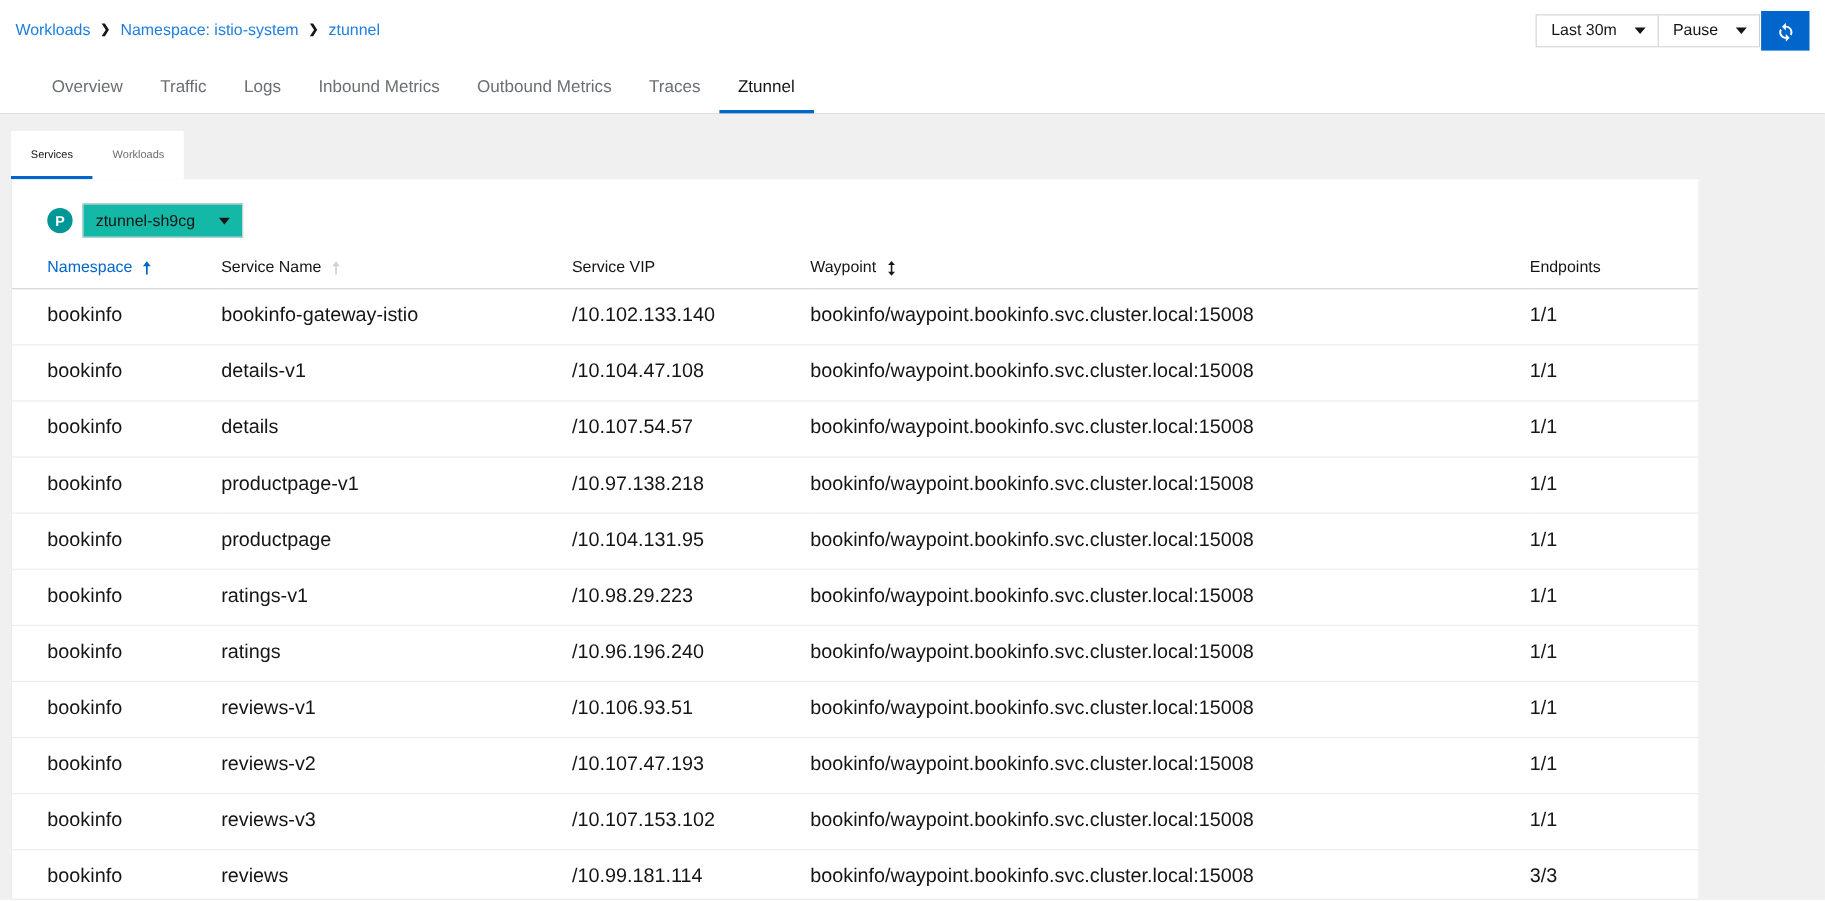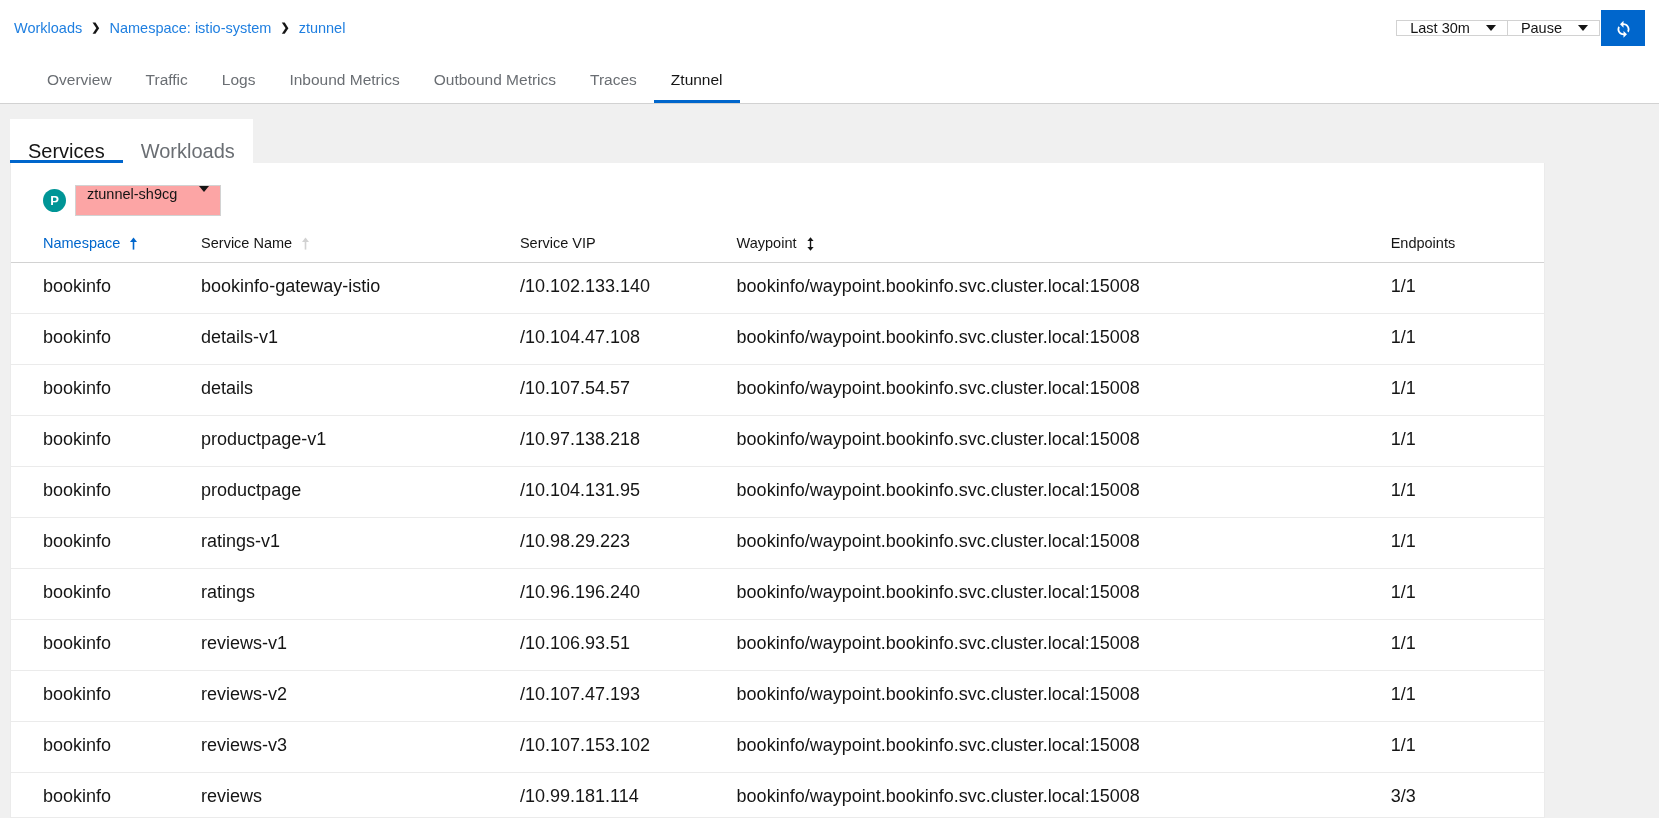--- a/index.html
+++ b/index.html
@@ -46,21 +46,21 @@
 
   .topbar-right {
     margin-left: auto;
     display: flex;
     align-items: center;
   }
   .ctl-group {
     display: flex;
     align-items: center;
     border: 1px solid #d2d2d2;
-    height: 16px;
+    height: 30px;
     background: #fff;
   }
   .ctl {
     display: flex;
     align-items: center;
     gap: 16px;
     padding: 0 11px 0 13px;
     height: 100%;
     font-size: 14.5px;
     color: #151515;
@@ -121,23 +121,23 @@
 
   
   .subtabs {
     display: inline-flex;
     background: #ffffff;
     height: 44px;
     align-items: stretch;
   }
   .st {
     position: relative;
-    display: flex; align-items: flex-end;
+    display: flex; align-items: center;
     padding: 0 18px;
-    font-size: 20px;
+    font-size: 10px;
     color: #6a6e73;
     cursor: pointer;
     white-space: nowrap;
   }
   .st.active { color: #151515; }
   .st.active:after {
     content: "";
     position: absolute;
     left: 0; right: 0; bottom: 0;
     height: 3px;
@@ -168,26 +168,26 @@
     font-size: 13px;
     font-weight: bold;
     display: flex; align-items: center; justify-content: center;
     flex: 0 0 auto;
   }
   .pod-dd {
     border: 1px solid #d2d2d2;
     height: 31px;
     min-width: 140px;
     display: flex;
-    align-items: flex-start;
+    align-items: center;
     justify-content: space-between;
     padding: 0 11px 0 11px;
     font-size: 14.5px;
     color: #151515;
-    background: #fca5a5;
+    background: #14b8a6;
     cursor: pointer;
     gap: 22px;
   }
 
   
   table.svc {
     width: 100%;
     border-collapse: collapse;
     margin-top: 19px;
     table-layout: fixed;

